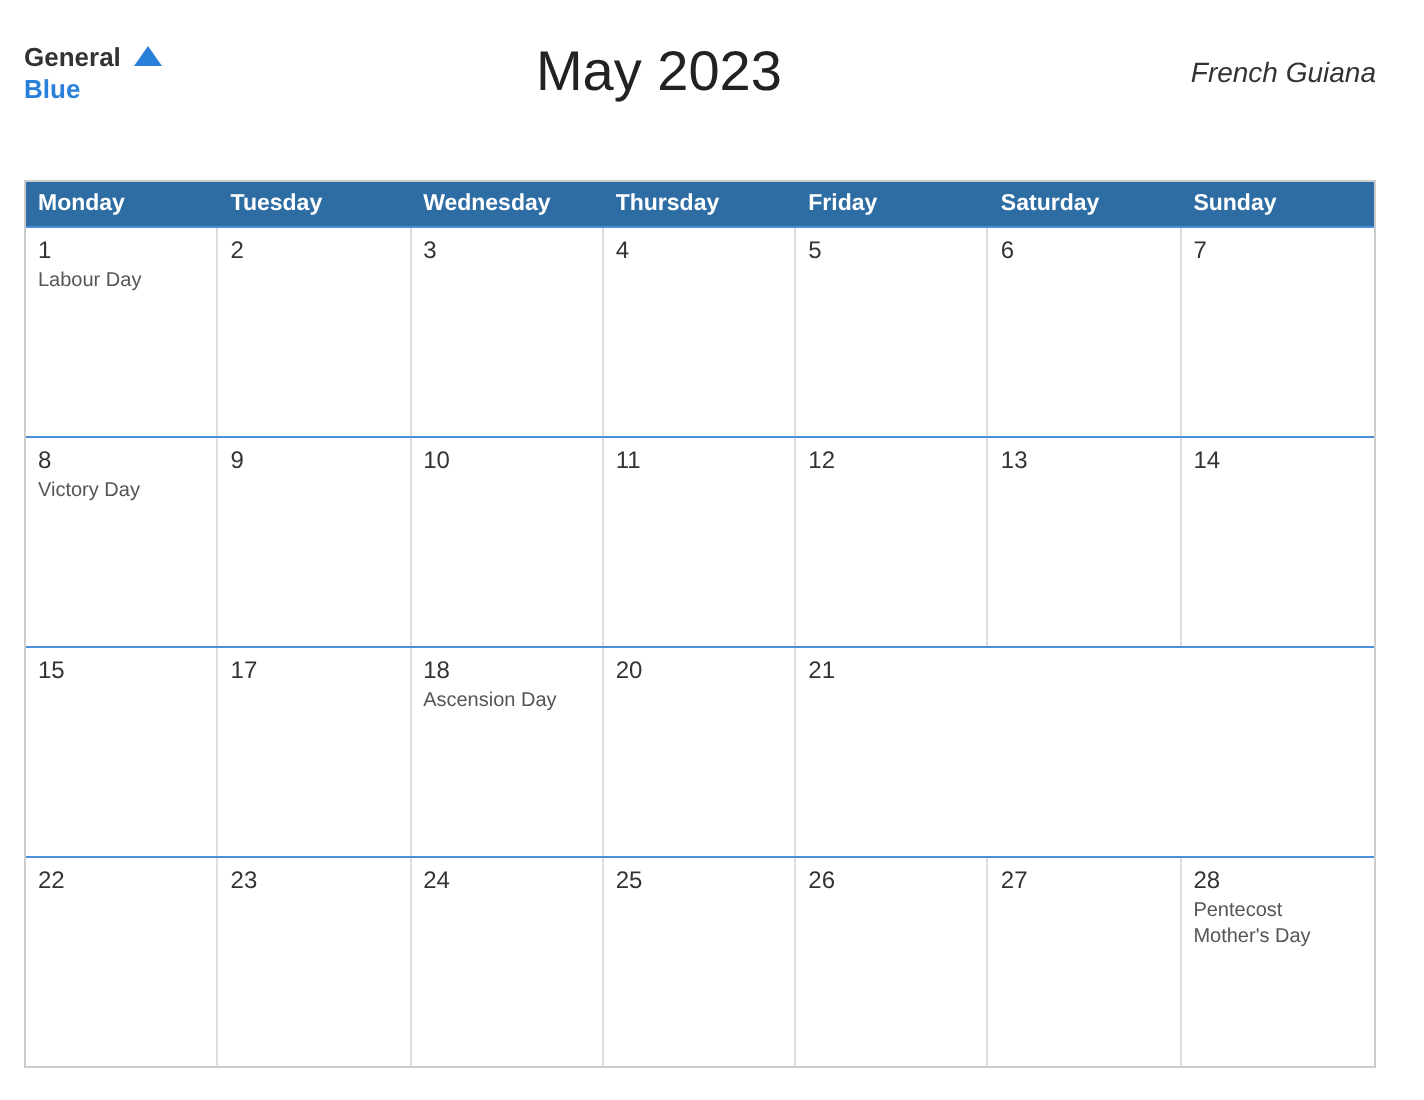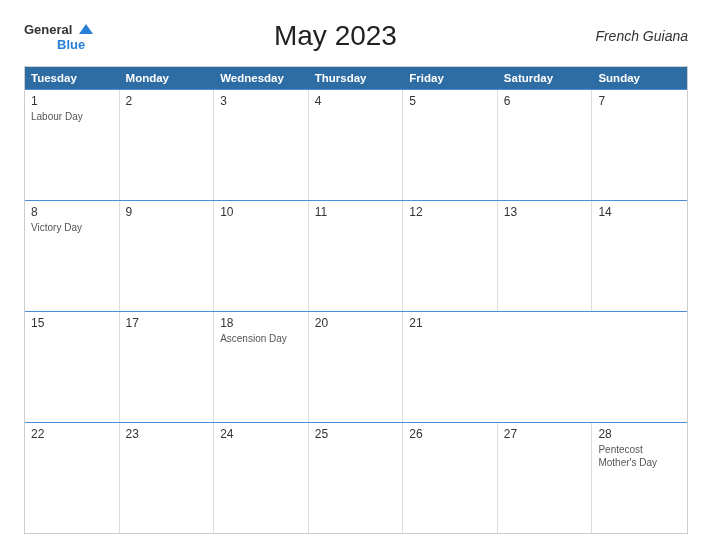--- a/index.html
+++ b/index.html
@@ -7,23 +7,24 @@
       font-family: Arial, sans-serif;
       background: #fff;
       width: 712px;
       height: 550px;
       overflow: hidden;
     }
     .page {
       width: 712px;
       height: 550px;
       background: #fff;
-      padding: 20px 24px 16px 24px;
-      display: flex;
-      flex-direction: column;
+      padding: 20px 24px 16px 12px;
+      display: flex;
+      flex-direction: column;
+      gap: 24px;
     }
     
     .header {
       display: flex;
       align-items: center;
       justify-content: space-between;
       margin-bottom: 14px;
     }
     .logo-area {
       display: flex;
@@ -34,21 +35,20 @@
       font-size: 13px;
       font-weight: bold;
       color: #333;
       line-height: 1.1;
     }
     .logo-blue {
       font-size: 13px;
       font-weight: bold;
       color: #2980d9;
       line-height: 1.1;
-      margin-left: 33px;
     }
     .logo-triangle {
       display: inline-block;
       width: 0;
       height: 0;
       border-left: 7px solid transparent;
       border-right: 7px solid transparent;
       border-bottom: 10px solid #2980d9;
       margin-left: 2px;
       vertical-align: middle;
@@ -141,22 +141,22 @@
       </div>
       <span class="logo-blue">Blue</span>
     </div>
     <h1 class="header-title">May 2023</h1>
     <div class="header-region">French Guiana</div>
   </div>
 
   <div class="calendar">
 
     <div class="cal-header-row">
+      <div class="cal-header-cell">Monday</div>
       <div class="cal-header-cell">Tuesday</div>
-      <div class="cal-header-cell">Monday</div>
       <div class="cal-header-cell">Wednesday</div>
       <div class="cal-header-cell">Thursday</div>
       <div class="cal-header-cell">Friday</div>
       <div class="cal-header-cell">Saturday</div>
       <div class="cal-header-cell">Sunday</div>
     </div>
 
     <div class="cal-body">
 
       <div class="cal-week">

